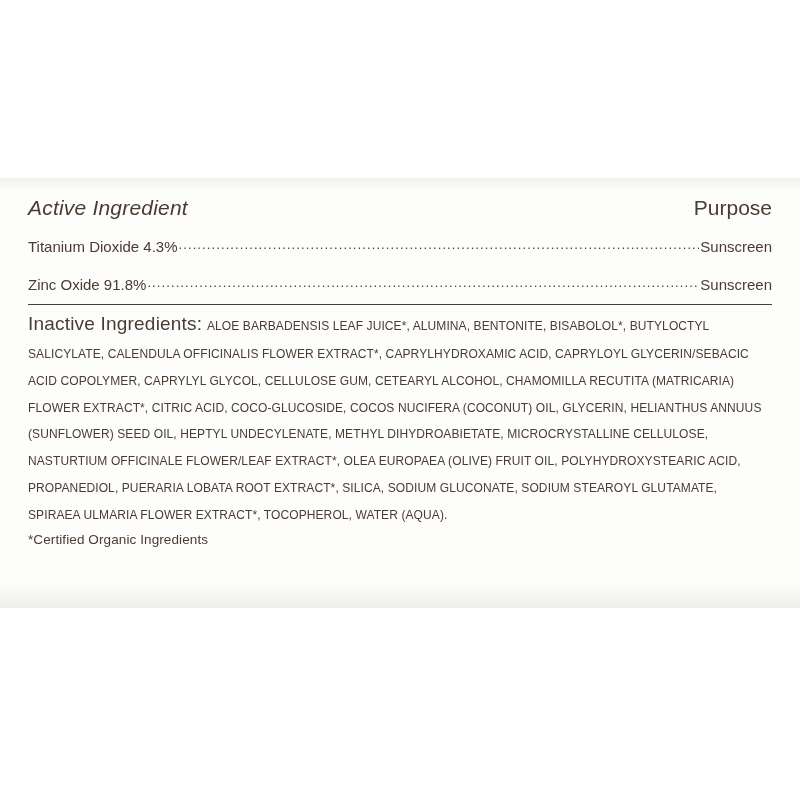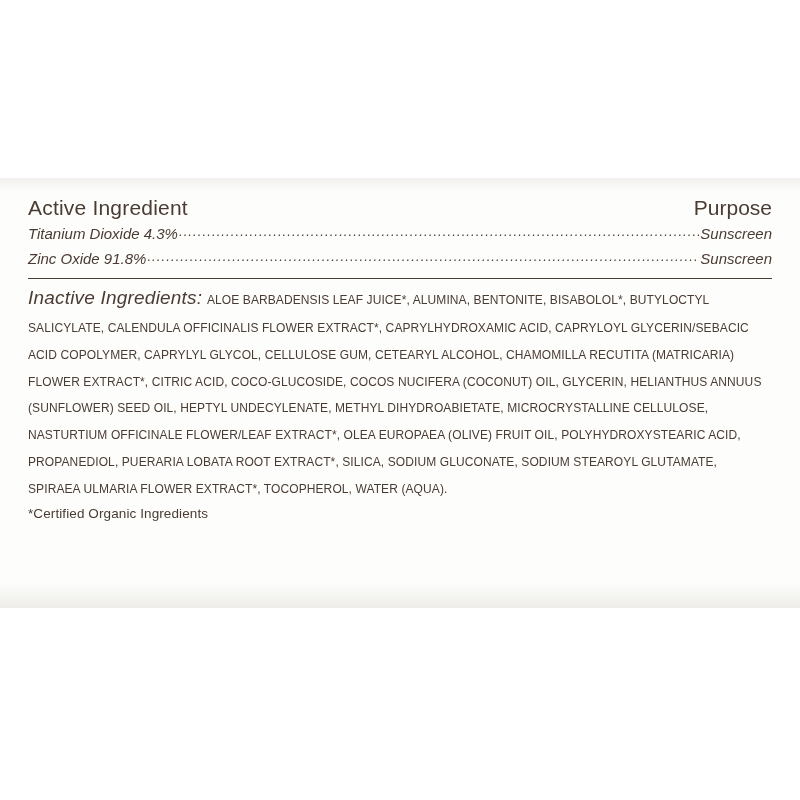--- a/index.html
+++ b/index.html
@@ -48,38 +48,38 @@
   }
 
   .hdr-row {
     display: flex;
     align-items: baseline;
     justify-content: space-between;
     margin-bottom: 2px;
   }
   .hdr-active {
     font-family: "Liberation Sans", sans-serif;
+    font-style: italic;
     font-size: 21px;
     letter-spacing: .2px;
     color: #4a3b33;
   }
   .hdr-purpose {
     font-family: "Liberation Sans", sans-serif;
     font-size: 21px;
     color: #4a3b33;
   }
 
   .active-line {
     display: flex;
     align-items: center;
     font-size: 15px;
     line-height: 1.55;
     color: #4a3b33;
-    margin-top: 2px;
-    font-style: italic;
+    margin-top: 15px;
   }
   .active-line .name { white-space: nowrap; }
   .active-line .dots {
     flex: 1 1 auto;
     overflow: hidden;
     white-space: nowrap;
     margin: 0 1px 3px 1px;
     letter-spacing: 1.1px;
     font-size: 13px;
     color: #4a3b33;
@@ -93,21 +93,20 @@
   }
 
   .inactive-block {
     font-size: 16.5px;
     line-height: 1.62;
     color: #4a3b33;
     text-align: left;
     letter-spacing: .1px;
   }
   .inactive-head {
-    font-style: italic;
     font-size: 19px;
     letter-spacing: .2px;
   }
   .inactive-body {
     font-size: 12px;
   }
 
   .footnote {
     margin-top: 6px;
     font-size: 13.5px;

